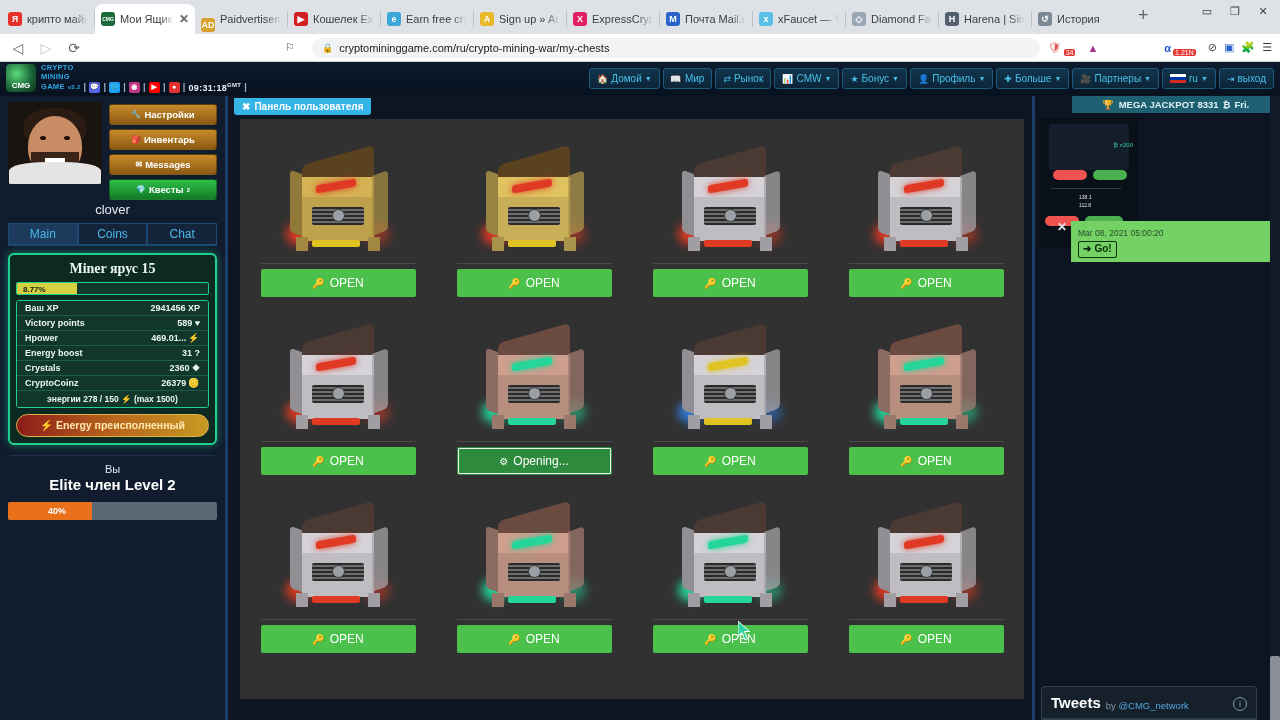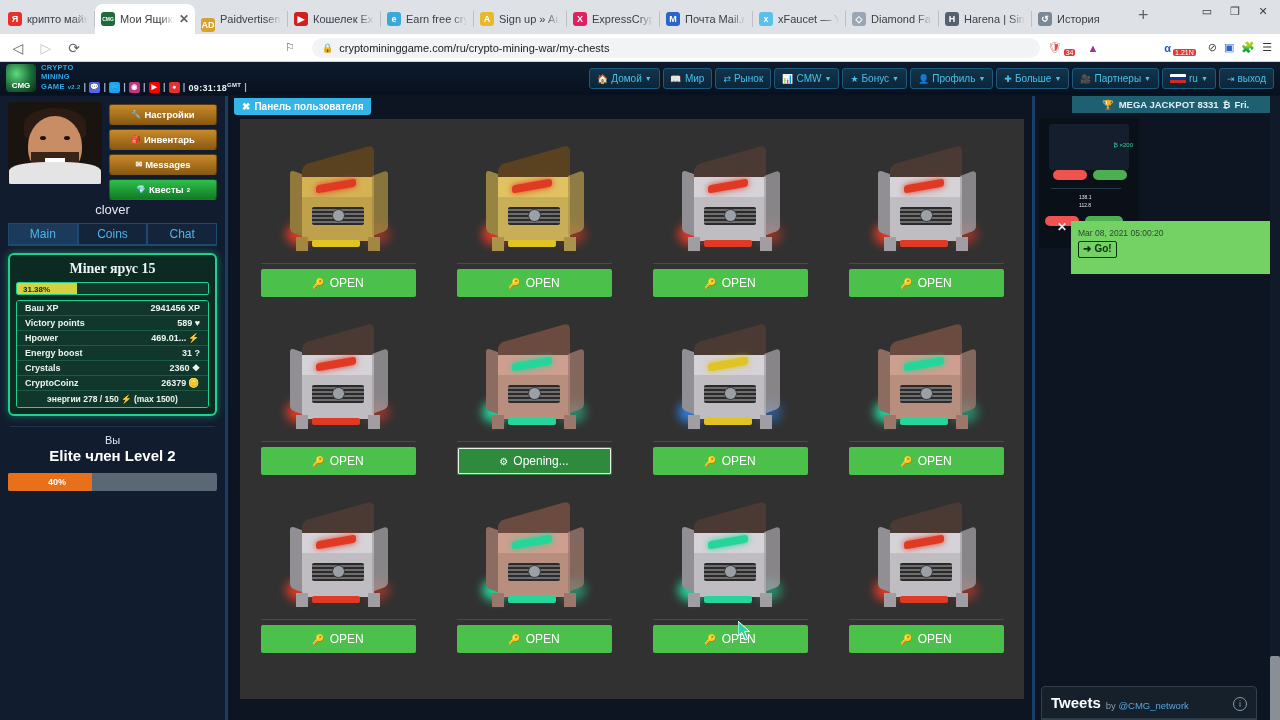--- a/index.html
+++ b/index.html
@@ -235,21 +235,21 @@
     color:#dff0f5; font-size:9.5px; font-weight:bold; padding:3px 6px;
     display:flex; align-items:center; gap:4px; justify-content:center;
   }
   .ad-img { position:absolute; top:22px; left:4px; width:100px; height:130px;
             background:#0a1018; overflow:hidden; }
   .ad-card { position:absolute; left:10px; top:6px; width:80px; height:46px;
              background:#141e2c; border-radius:3px; }
   .ad-pill { position:absolute; height:10px; border-radius:5px; }
   .notif {
     position:absolute; top:125px; left:36px; width:204px; background:#74d163;
-    padding:6px 7px 16px; font-size:10px; color:#08330c; line-height:1.45;
+    padding:6px 7px 4px; font-size:10px; color:#08330c; line-height:1.45;
   }
   .notif .ts { color:#2c4a2e; font-size:8.5px; margin-bottom:2px; }
   .notif .msg { font-weight:bold; color:#0a2d0c; }
   .notif-x { position:absolute; left:22px; top:124px; color:#e6e6e6;
              font-size:12px; font-weight:bold; }
   .go-btn { display:inline-flex; align-items:center; gap:3px; border:1px solid #0a2d0c;
             padding:0 4px; border-radius:2px; font-weight:bold; }
   .tweets {
     position:absolute; left:6px; bottom:0; width:216px; background:#15202b;
     border:1px solid #31404c; border-radius:4px 4px 0 0; overflow:hidden;
@@ -502,21 +502,21 @@
         <div class="tabs3" id="tabs3-host">
             <div class="tab3 active">Main</div>
             <div class="tab3">Coins</div>
             <div class="tab3">Chat</div>
           </div>
 
         <div class="miner-card">
           <div class="miner-title">Miner ярус 15</div>
           <div class="xpbar">
             <i id="xpfill" style="width: 31.38%;"></i>
-            <span>31.38%</span>
+            <span>8.77%</span>
           </div>
           <div class="stats" id="stats-host">
               <div class="strow">
                 <span class="k">Ваш XP</span>
                 <span class="v">2941456 XP</span>
               </div>
               <div class="strow">
                 <span class="k">Victory points</span>
                 <span class="v">589 ♥</span>
               </div>
@@ -531,20 +531,24 @@
               <div class="strow">
                 <span class="k">Crystals</span>
                 <span class="v">2360 ❖</span>
               </div>
               <div class="strow">
                 <span class="k">CryptoCoinz</span>
                 <span class="v">26379 🪙</span>
               </div>
               <div class="energy-row">энергии 278 / 150 ⚡ (max 1500)</div>
             </div>
+          <div class="energy-btn">
+            <span>⚡</span>
+            <span>Energy преисполненный</span>
+          </div>
         </div>
 
         <div class="hr"></div>
         <div class="elite-you">Вы</div>
         <div class="elite-lvl">Elite член Level 2</div>
         <div class="elite-bar">
           <i id="elitefill" style="width: 40%;"></i>
           <span>40%</span>
         </div>
       </div>

